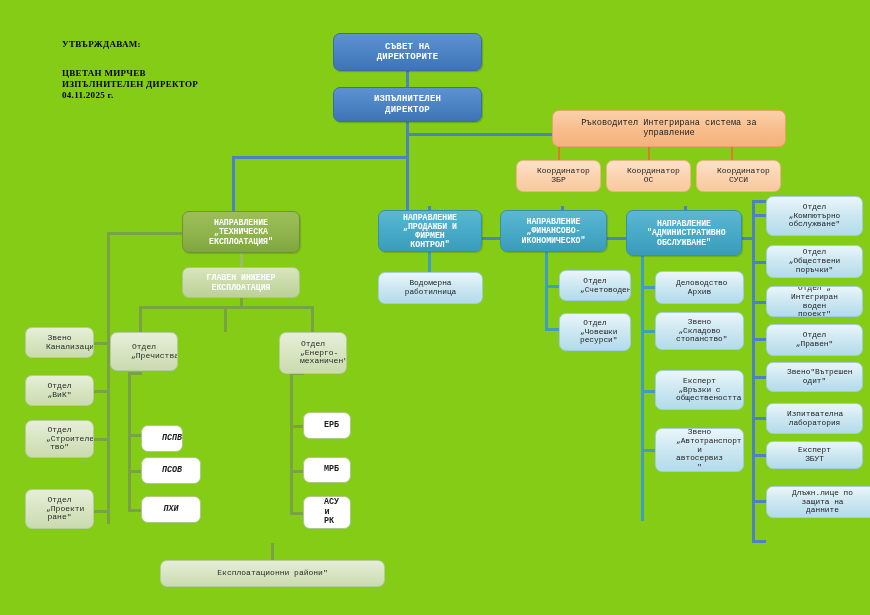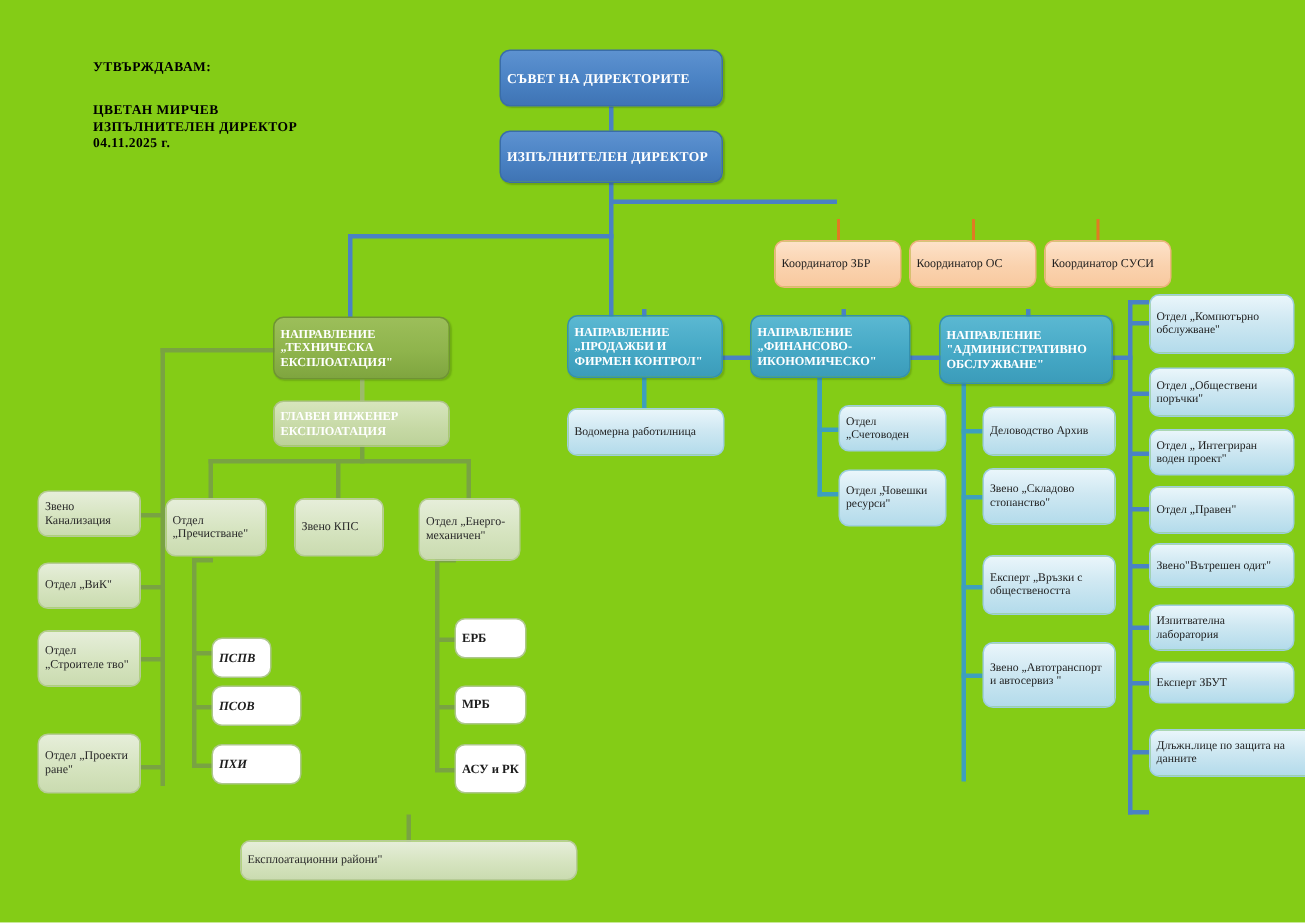--- a/index.html
+++ b/index.html
@@ -22,24 +22,26 @@
   .ln.lgreen{background:#9cbb6a;}
   .ln.orange{background:#e07b23;}
 
   
   .node{
     position:absolute;
     box-sizing:border-box;
     display:flex;
     align-items:center;
     justify-content:center;
+    text-align:center;
     border-radius:7px;
     line-height:1.12;
-    padding:2px 4px;
+    padding:2px 20px;
     overflow:hidden;
+    font-family:Liberation Mono, monospace;
   }
   .node span{display:block;width:100%;}
 
   
   .blue-hdr{
     background:linear-gradient(180deg,#5d92d0 0%,#4a82c4 55%,#3f74b4 100%);
     border:1px solid #3a6da8;
     color:#ffffff;
     font-weight:bold;
     font-size:9px;
@@ -207,20 +209,23 @@
 
   <div class="ln green" style="left:271px;top:543px;width:3px;height:19px;"></div>
 
   <div class="node blue-hdr" style="left:333px;top:33px;width:149px;height:38px;">
     <span>СЪВЕТ НА ДИРЕКТОРИТЕ</span>
   </div>
   <div class="node blue-hdr" style="left:333px;top:87px;width:149px;height:35px;">
     <span>ИЗПЪЛНИТЕЛЕН ДИРЕКТОР</span>
   </div>
 
+  <div class="node orange-hdr" style="left:552px;top:110px;width:234px;height:37px;">
+    <span>Ръководител Интегрирана система за управление</span>
+  </div>
   <div class="node orange-leaf" style="left:516px;top:160px;width:85px;height:32px;">
     <span>Координатор ЗБР</span>
   </div>
   <div class="node orange-leaf" style="left:606px;top:160px;width:85px;height:32px;">
     <span>Координатор ОС</span>
   </div>
   <div class="node orange-leaf" style="left:696px;top:160px;width:85px;height:32px;">
     <span>Координатор СУСИ</span>
   </div>
 
@@ -250,23 +255,20 @@
   <div class="node green-leaf" style="left:25px;top:420px;width:69px;height:38px;">
     <span>Отдел „Строителе тво"</span>
   </div>
   <div class="node green-leaf" style="left:25px;top:489px;width:69px;height:40px;">
     <span>Отдел „Проекти ране"</span>
   </div>
 
   <div class="node green-leaf" style="left:110px;top:332px;width:68px;height:39px;">
     <span>Отдел „Пречистване"</span>
   </div>
-  <div class="node green-leaf" style="left:196px;top:332px;width:60px;height:39px;">
-    <span>Звено КПС</span>
-  </div>
   <div class="node green-leaf" style="left:279px;top:332px;width:68px;height:42px;">
     <span>Отдел „Енерго-механичен"</span>
   </div>
 
   <div class="node green-outline" style="left:141px;top:425px;width:40px;height:27px;">
     <span>ПСПВ</span>
   </div>
   <div class="node green-outline" style="left:141px;top:457px;width:60px;height:27px;">
     <span>ПСОВ</span>
   </div>

